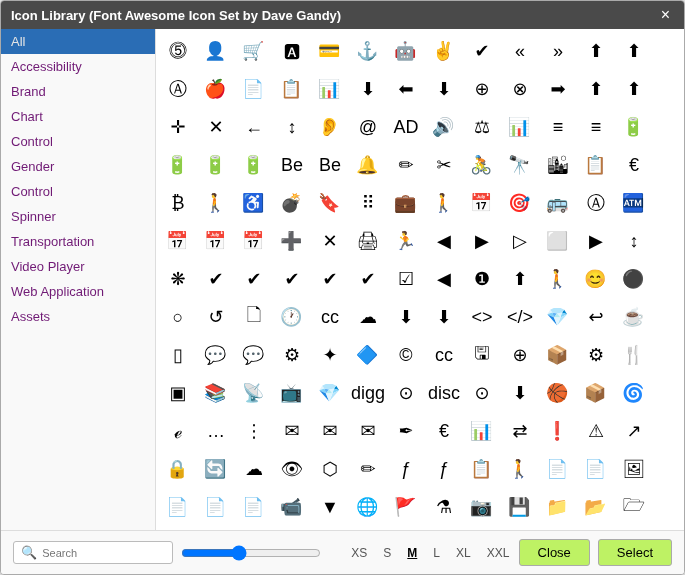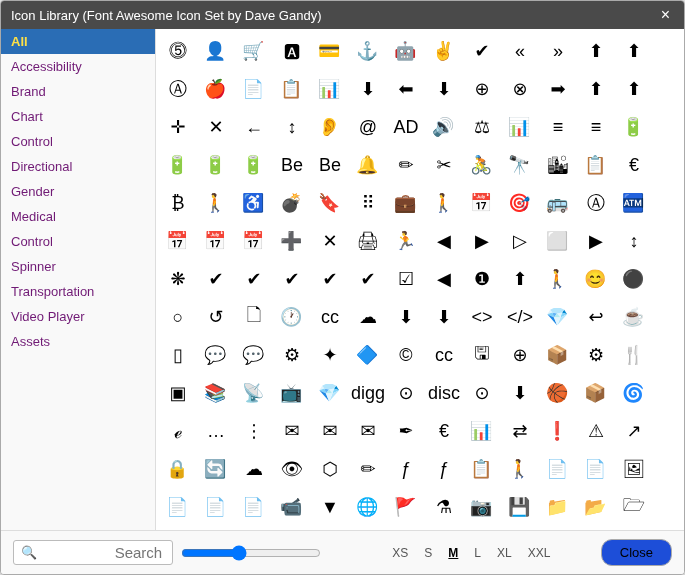--- a/index.html
+++ b/index.html
@@ -27,21 +27,21 @@
       background: #4a4a4a;
       color: #fff;
       padding: 6px 10px;
       display: flex;
       justify-content: space-between;
       align-items: center;
       flex-shrink: 0;
     }
     .dialog-title {
       font-size: 13px;
-      font-weight: normal;
+      font-weight: bold;
     }
     .close-btn {
       background: none;
       border: none;
       color: #fff;
       font-size: 16px;
       cursor: pointer;
       padding: 0 4px;
       line-height: 1;
     }
@@ -58,22 +58,21 @@
       background: #f9f9f9;
     }
     .sidebar-item {
       padding: 5px 10px;
       cursor: pointer;
       color: #701a75;
       font-size: 13px;
     }
     .sidebar-item.active {
       background: #2a6db5;
-      color: #fde047;
-      font-weight: bold;
+      color: #e5e5e5;
     }
     .icon-area {
       flex: 1;
       overflow-y: scroll;
       padding: 4px;
     }
     .icon-grid {
       display: grid;
       grid-template-columns: repeat(auto-fill, 36px);
       gap: 2px;
@@ -104,24 +103,23 @@
       border: 1px solid #bbb;
       border-radius: 3px;
       padding: 3px 7px;
       background: #fff;
       width: 160px;
       gap: 5px;
     }
     .search-box input {
       border: none;
       outline: none;
-      font-size: 15px;
+      font-size: 11px;
       width: 120px;
       background: transparent;
-      text-align: right;
     }
     .search-icon-small {
       color: #888;
       font-size: 13px;
     }
     .size-selector {
       display: flex;
       gap: 8px;
       align-items: center;
       flex: 1;
@@ -143,22 +141,22 @@
       margin: 0 8px;
     }
     .footer-buttons {
       display: flex;
       gap: 8px;
       justify-content: flex-end;
     }
     .btn {
       padding: 5px 18px;
       border: 1px solid #aaa;
-      border-radius: 11px;
-      background: #1d4ed8;
+      border-radius: 3px;
+      background: #bef264;
       cursor: pointer;
       font-size: 13px;
     }
     .footer-row {
       display: flex;
       align-items: center;
       justify-content: space-between;
     }
     .slider-size-area {
       display: flex;
@@ -177,27 +175,26 @@
     <button class="close-btn">×</button>
   </div>
 
   <div class="dialog-body">
     <div class="sidebar" id="sidebar">
     <div class="sidebar-item active">All</div>
         <div class="sidebar-item">Accessibility</div>
         <div class="sidebar-item">Brand</div>
         <div class="sidebar-item">Chart</div>
         <div class="sidebar-item">Control</div>
-        <div class="sidebar-item">Directional</div>
         <div class="sidebar-item">Gender</div>
-        <div class="sidebar-item">Medical</div>
         <div class="sidebar-item">Control</div>
         <div class="sidebar-item">Spinner</div>
         <div class="sidebar-item">Transportation</div>
         <div class="sidebar-item">Video Player</div>
+        <div class="sidebar-item">Web Application</div>
         <div class="sidebar-item">Assets</div>
       </div>
     <div class="icon-area">
       <div class="icon-grid" id="icon-grid">
       <div class="icon-cell">⓹</div>
           <div class="icon-cell">👤</div>
           <div class="icon-cell">🛒</div>
           <div class="icon-cell">🅰</div>
           <div class="icon-cell">💳</div>
           <div class="icon-cell">⚓</div>
@@ -393,16 +390,17 @@
         <span class="size-option">XS</span>
             <span class="size-option">S</span>
             <span class="size-option active">M</span>
             <span class="size-option">L</span>
             <span class="size-option">XL</span>
             <span class="size-option">XXL</span>
           </div>
       </div>
       <div class="footer-buttons">
         <button class="btn">Close</button>
+        <button class="btn">Select</button>
       </div>
     </div>
   </div>
 </div>
 
 </body></html>

